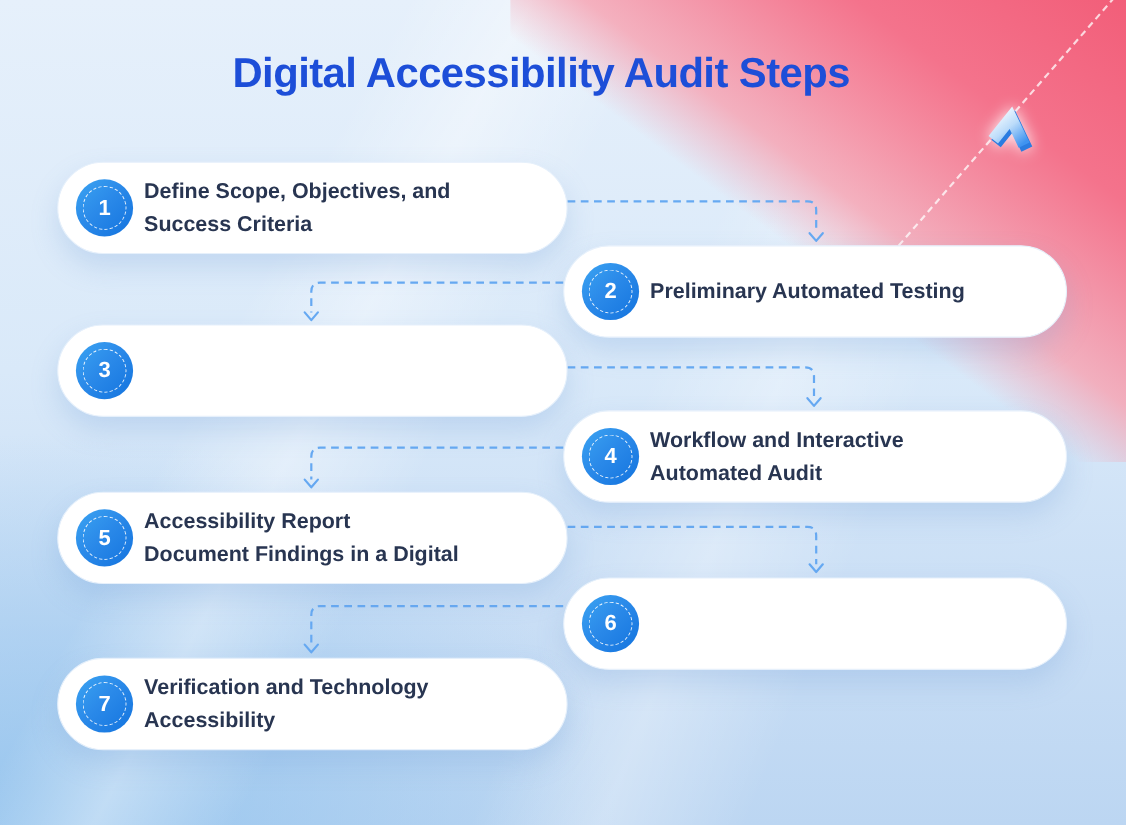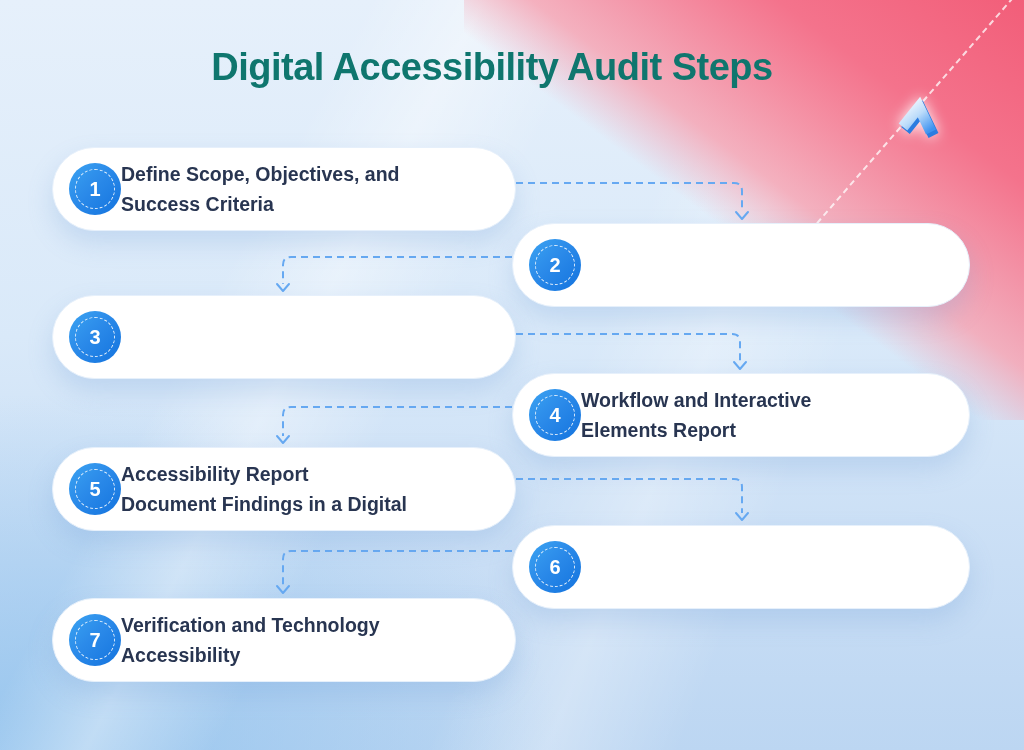--- a/index.html
+++ b/index.html
@@ -30,21 +30,21 @@
   }
   .diag-dash{
     position:absolute;left:924px;top:-96px;width:0;height:390px;
     border-left:2px dashed rgba(255,255,255,0.75);
     transform:rotate(41deg);transform-origin:center;
     pointer-events:none;
   }
   
   .title{
     position:absolute;left:0;top:46px;width:984px;text-align:center;
-    font-size:38px;font-weight:800;letter-spacing:-0.5px;color:#0f766e;
+    font-size:38px;font-weight:800;letter-spacing:-0.5px;color:#1d4ed8;
   }
   
   .logo{position:absolute;left:890px;top:94px;width:54px;height:56px;filter:drop-shadow(0 0 7px rgba(255,255,255,0.95));}
   
   .connectors{position:absolute;left:0;top:0;width:1024px;height:750px;pointer-events:none;}
   
   .card{
     position:absolute;height:84px;background:#ffffff;border-radius:42px;
     border:1px solid #e6f0fb;box-sizing:border-box;
     box-shadow:0 12px 24px rgba(116,160,214,0.25);
@@ -56,21 +56,21 @@
     position:relative;flex:0 0 auto;width:52px;height:52px;margin-left:16px;border-radius:50%;
     background:linear-gradient(135deg,#3ba4f2 0%,#2b8ae9 45%,#1373de 100%);
     display:flex;align-items:center;justify-content:center;
   }
   .badge-ring{
     position:absolute;left:6px;top:6px;right:6px;bottom:6px;border-radius:50%;
     border:1.6px dashed rgba(255,255,255,0.85);box-sizing:border-box;
   }
   .badge-num{position:relative;color:#ffffff;font-size:20px;font-weight:700;}
   .card-text{
-    display:flex;flex-direction:column;justify-content:center;
+    margin-left:10px;display:flex;flex-direction:column;justify-content:center;
     font-size:19.5px;font-weight:700;color:#283551;line-height:30px;white-space:nowrap;
   }
 </style>
 </head>
 <body>
 
 <div class="bg-layer bg-blue-corner"></div>
 <div class="bg-layer bg-streaks"></div>
 <div class="bg-layer bg-pink-soft"></div>
 <div class="bg-layer bg-pink-band"></div>
@@ -120,37 +120,41 @@
     <span>Define Scope, Objectives, and</span>
       <span>Success Criteria</span>
   </div>
 </div>
 
 <div class="card right" style="top:223px">
   <div class="badge">
     <div class="badge-ring"></div>
     <span class="badge-num">2</span>
   </div>
+  <div class="card-text">
+    <span>Preliminary Automated Testing</span>
+      <span></span>
+  </div>
 </div>
 
 <div class="card left" style="top:295px">
   <div class="badge">
     <div class="badge-ring"></div>
     <span class="badge-num">3</span>
   </div>
 </div>
 
 <div class="card right" style="top:373px">
   <div class="badge">
     <div class="badge-ring"></div>
     <span class="badge-num">4</span>
   </div>
   <div class="card-text">
     <span>Workflow and Interactive</span>
-      <span>Elements Report</span>
+      <span>Automated Audit</span>
   </div>
 </div>
 
 <div class="card left" style="top:447px">
   <div class="badge">
     <div class="badge-ring"></div>
     <span class="badge-num">5</span>
   </div>
   <div class="card-text">
     <span>Accessibility Report</span>

